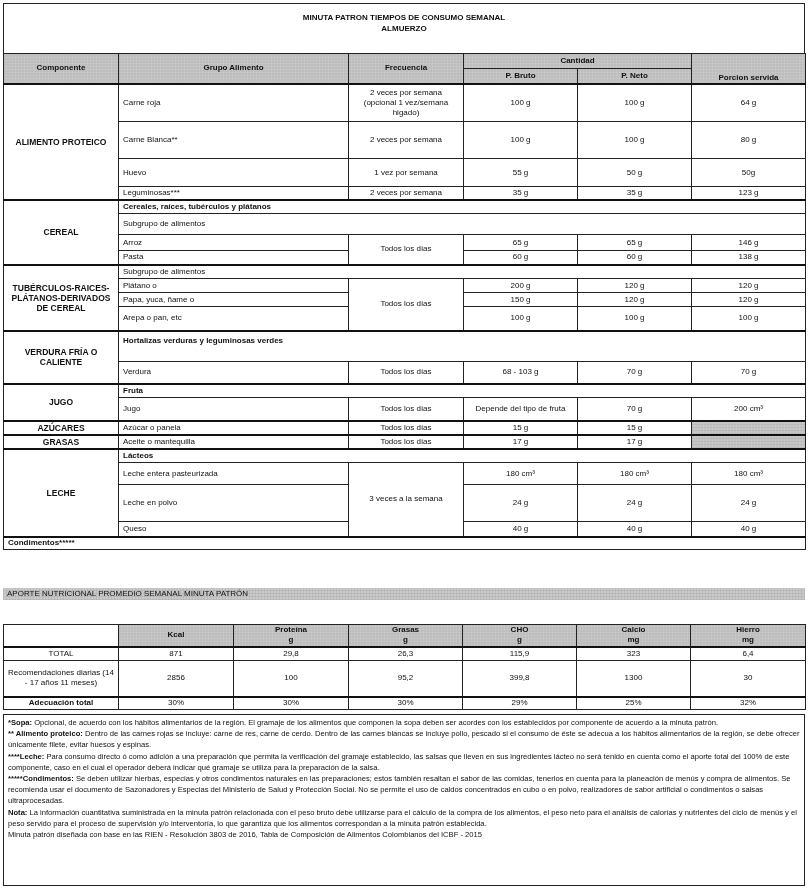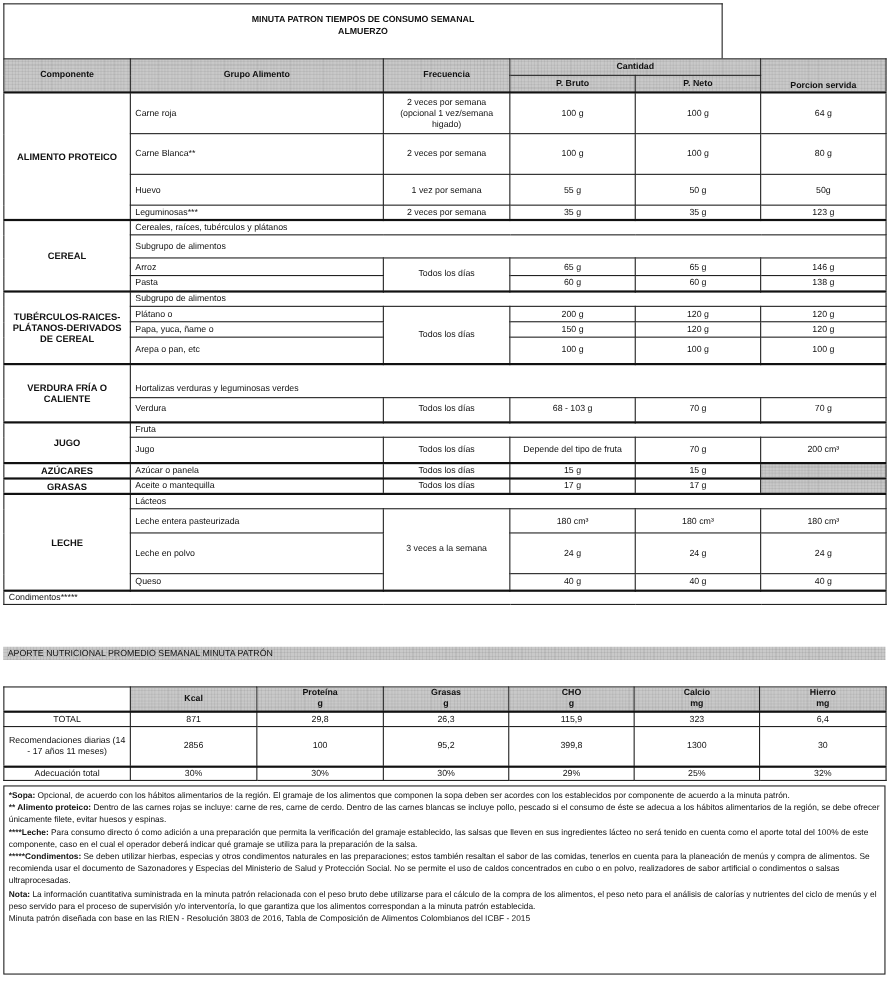--- a/index.html
+++ b/index.html
@@ -5,24 +5,24 @@
   html, body { margin:0; padding:0; background:#fff; }
   body { width:810px; height:895px; position:relative; overflow:hidden;
          font-family:"Liberation Sans", sans-serif; color:#111; }
   .abs { position:absolute; }
   table { border-collapse:collapse; table-layout:fixed; }
   td, th { border:1px solid #222; padding:0 4px; font-size:8px; line-height:10px; vertical-align:middle; overflow:hidden; }
   .shade { background:#c9c9c9;
     background-image:repeating-linear-gradient(0deg, rgba(0,0,0,0.06) 0 1px, transparent 1px 3px),
                      repeating-linear-gradient(90deg, rgba(0,0,0,0.06) 0 1px, transparent 1px 3px); }
   .c { text-align:center; }
-  .b { font-weight:normal; }
+  .b { font-weight:bold; }
   .comp { text-align:center; font-weight:bold; font-size:8.5px; }
   .thick-t { border-top:2px solid #111; }
-  .title-box { left:3px; top:3px; width:654px; height:50px; border:1px solid #222; border-bottom:none;
+  .title-box { left:3px; top:3px; width:802px; height:50px; border:1px solid #222; border-bottom:none;
                text-align:center; font-weight:bold; font-size:8px; line-height:11px; padding-top:8px; box-sizing:border-box; }
   .banner { left:3px; top:588px; width:802px; height:12px; font-size:8px; line-height:12px; padding-left:4px; box-sizing:border-box; }
   .notes { left:3px; top:714px; width:802px; height:172px; border:1px solid #222; box-sizing:border-box;
            padding:2px 4px; font-size:7.6px; line-height:11.2px; }
   .notes p { margin:0; }
   .notes .nb { font-weight:bold; }
 </style>
 </head>
 <body>
 
@@ -123,21 +123,21 @@
   </tr>
   <tr style="height:24px">
     <td>Arepa o pan, etc</td>
     <td class="c">100 g</td>
     <td class="c">100 g</td>
     <td class="c">100 g</td>
   </tr>
 
   <tr style="height:31px" class="thick-t">
     <td rowspan="2" class="comp">VERDURA FRÍA O CALIENTE</td>
-    <td colspan="5" class="b" style="vertical-align:top; padding-top:16px">Hortalizas verduras y leguminosas verdes</td>
+    <td colspan="5" class="b" style="vertical-align:top; padding-top:4px">Hortalizas verduras y leguminosas verdes</td>
   </tr>
   <tr style="height:22px">
     <td>Verdura</td>
     <td class="c">Todos los días</td>
     <td class="c">68 - 103 g</td>
     <td class="c">70 g</td>
     <td class="c">70 g</td>
   </tr>
 
   <tr style="height:14px" class="thick-t">

